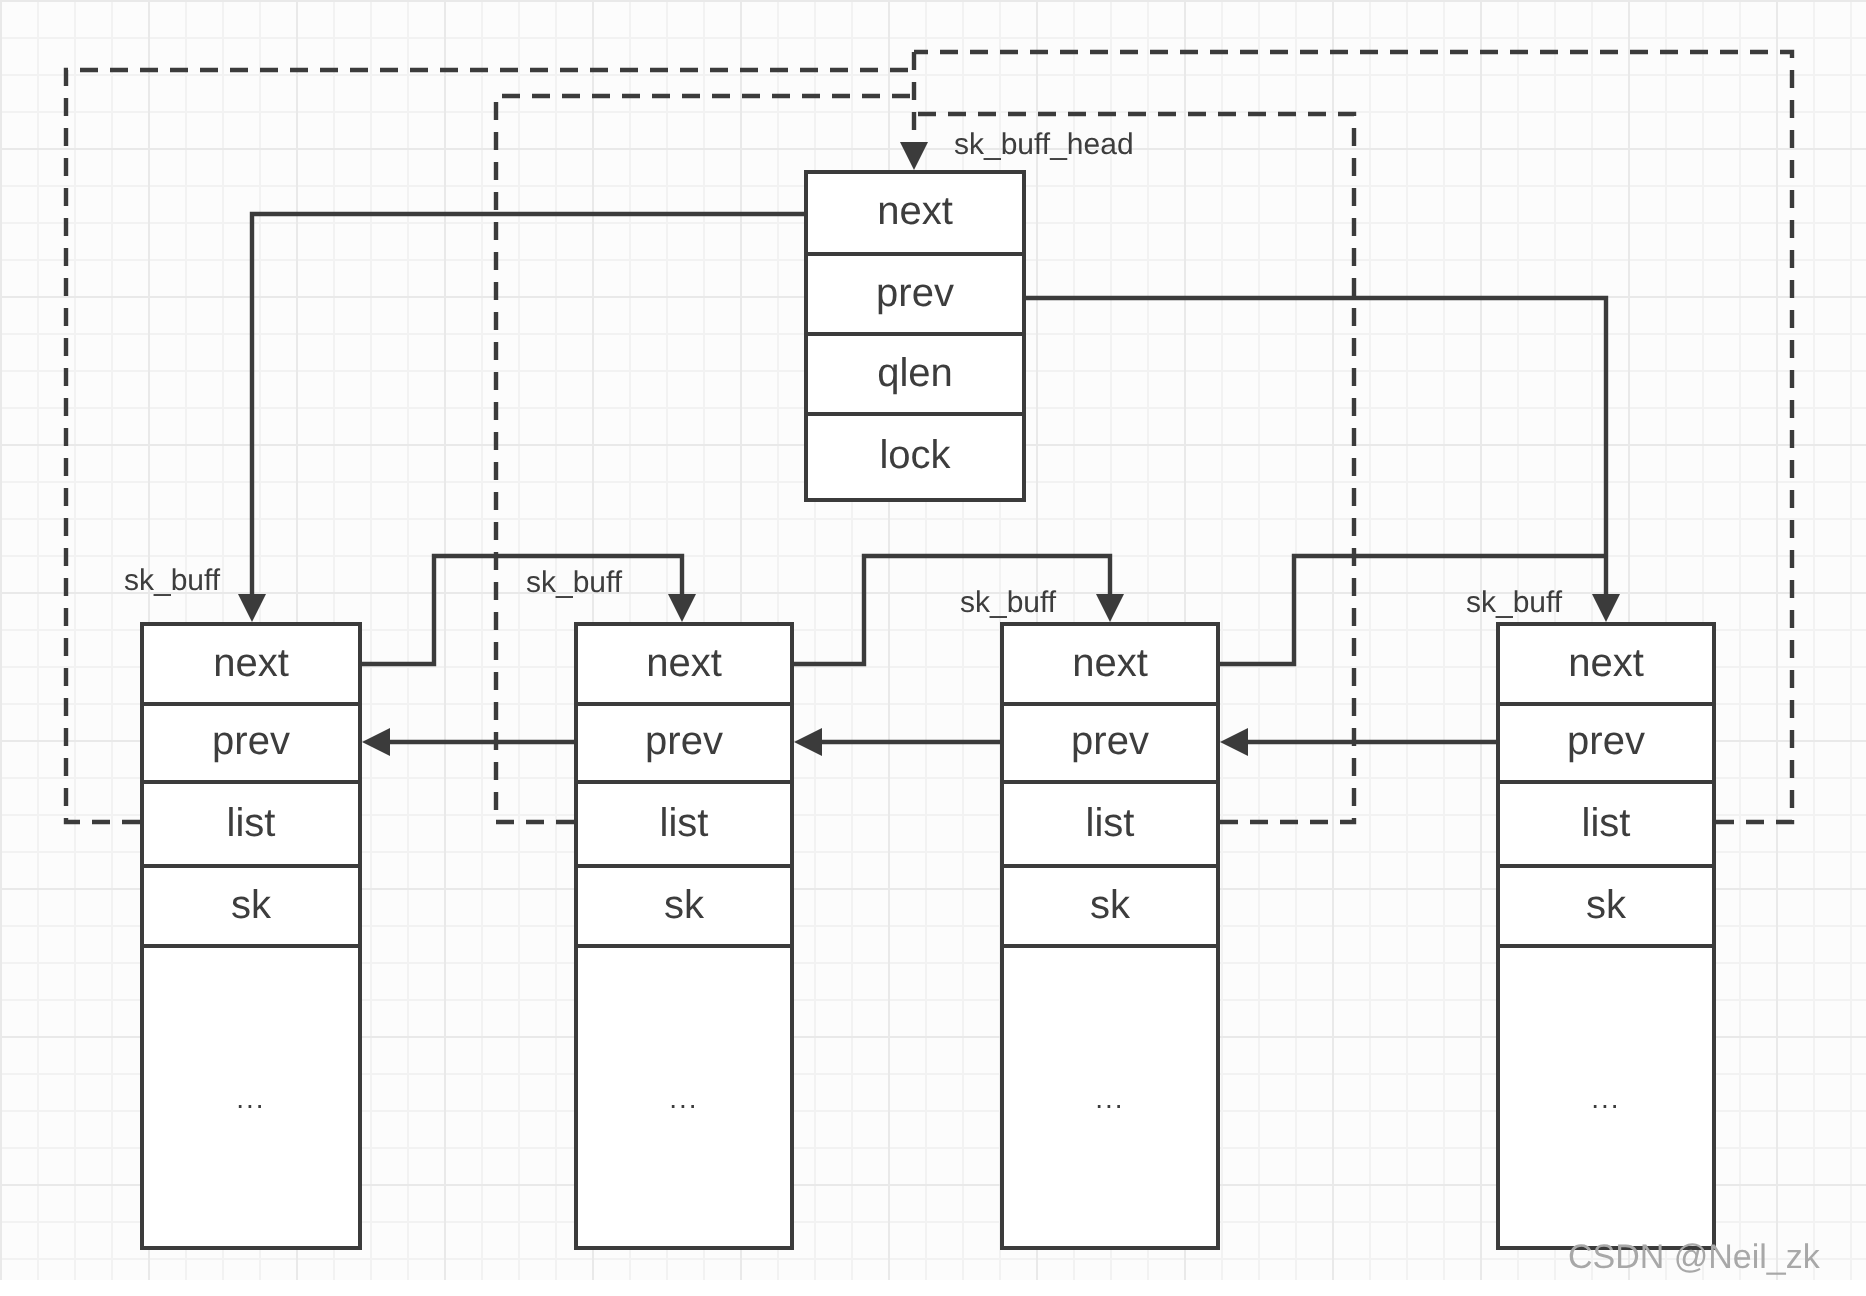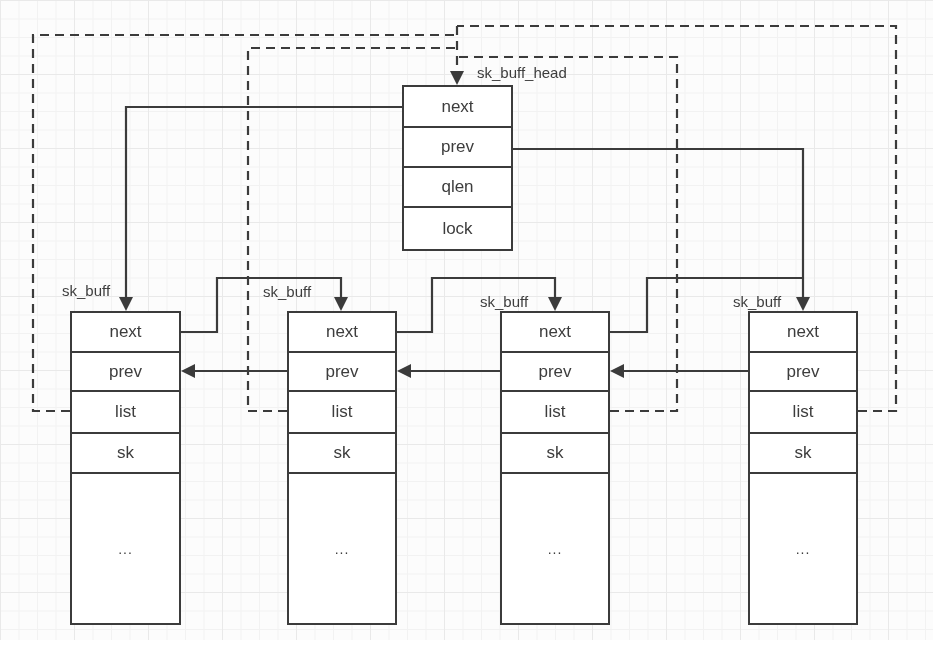--- a/index.html
+++ b/index.html
@@ -32,21 +32,21 @@
   svg.edges polygon{fill:var(--line);stroke:none;}
   .node{
     position:absolute;z-index:2;box-sizing:border-box;
     background:#ffffff;border:2.4px solid var(--line);
     display:flex;flex-direction:column;
   }
   .cell{
     box-sizing:border-box;flex:0 0 auto;
     display:flex;align-items:center;justify-content:center;
     border-bottom:2.4px solid var(--line);
-    font-size:17px;color:var(--text);
+    font-size:20px;color:var(--text);
   }
   .cell:last-child{border-bottom:none;}
   .cell.ellipsis{flex:1 1 auto;font-size:14px;letter-spacing:1px;}
   .node-label{
     position:absolute;z-index:3;font-size:15px;color:var(--text);
     white-space:nowrap;
   }
   .watermark{
     position:absolute;z-index:4;left:784px;top:619px;
     font-size:17px;color:var(--watermark);white-space:nowrap;
@@ -127,13 +127,14 @@
 
   <span class="node-label" style="left:733px;top:293px;">sk_buff</span>
   <div class="node" style="left:748px;top:311px;width:110px;height:314px;">
     <div class="cell" style="height:40px;">next</div>
     <div class="cell" style="height:39px;">prev</div>
     <div class="cell" style="height:42px;">list</div>
     <div class="cell" style="height:40px;">sk</div>
     <div class="cell ellipsis">...</div>
   </div>
 
+  <span class="watermark">CSDN @Neil_zk</span>
 </div>
 
 </body></html>

